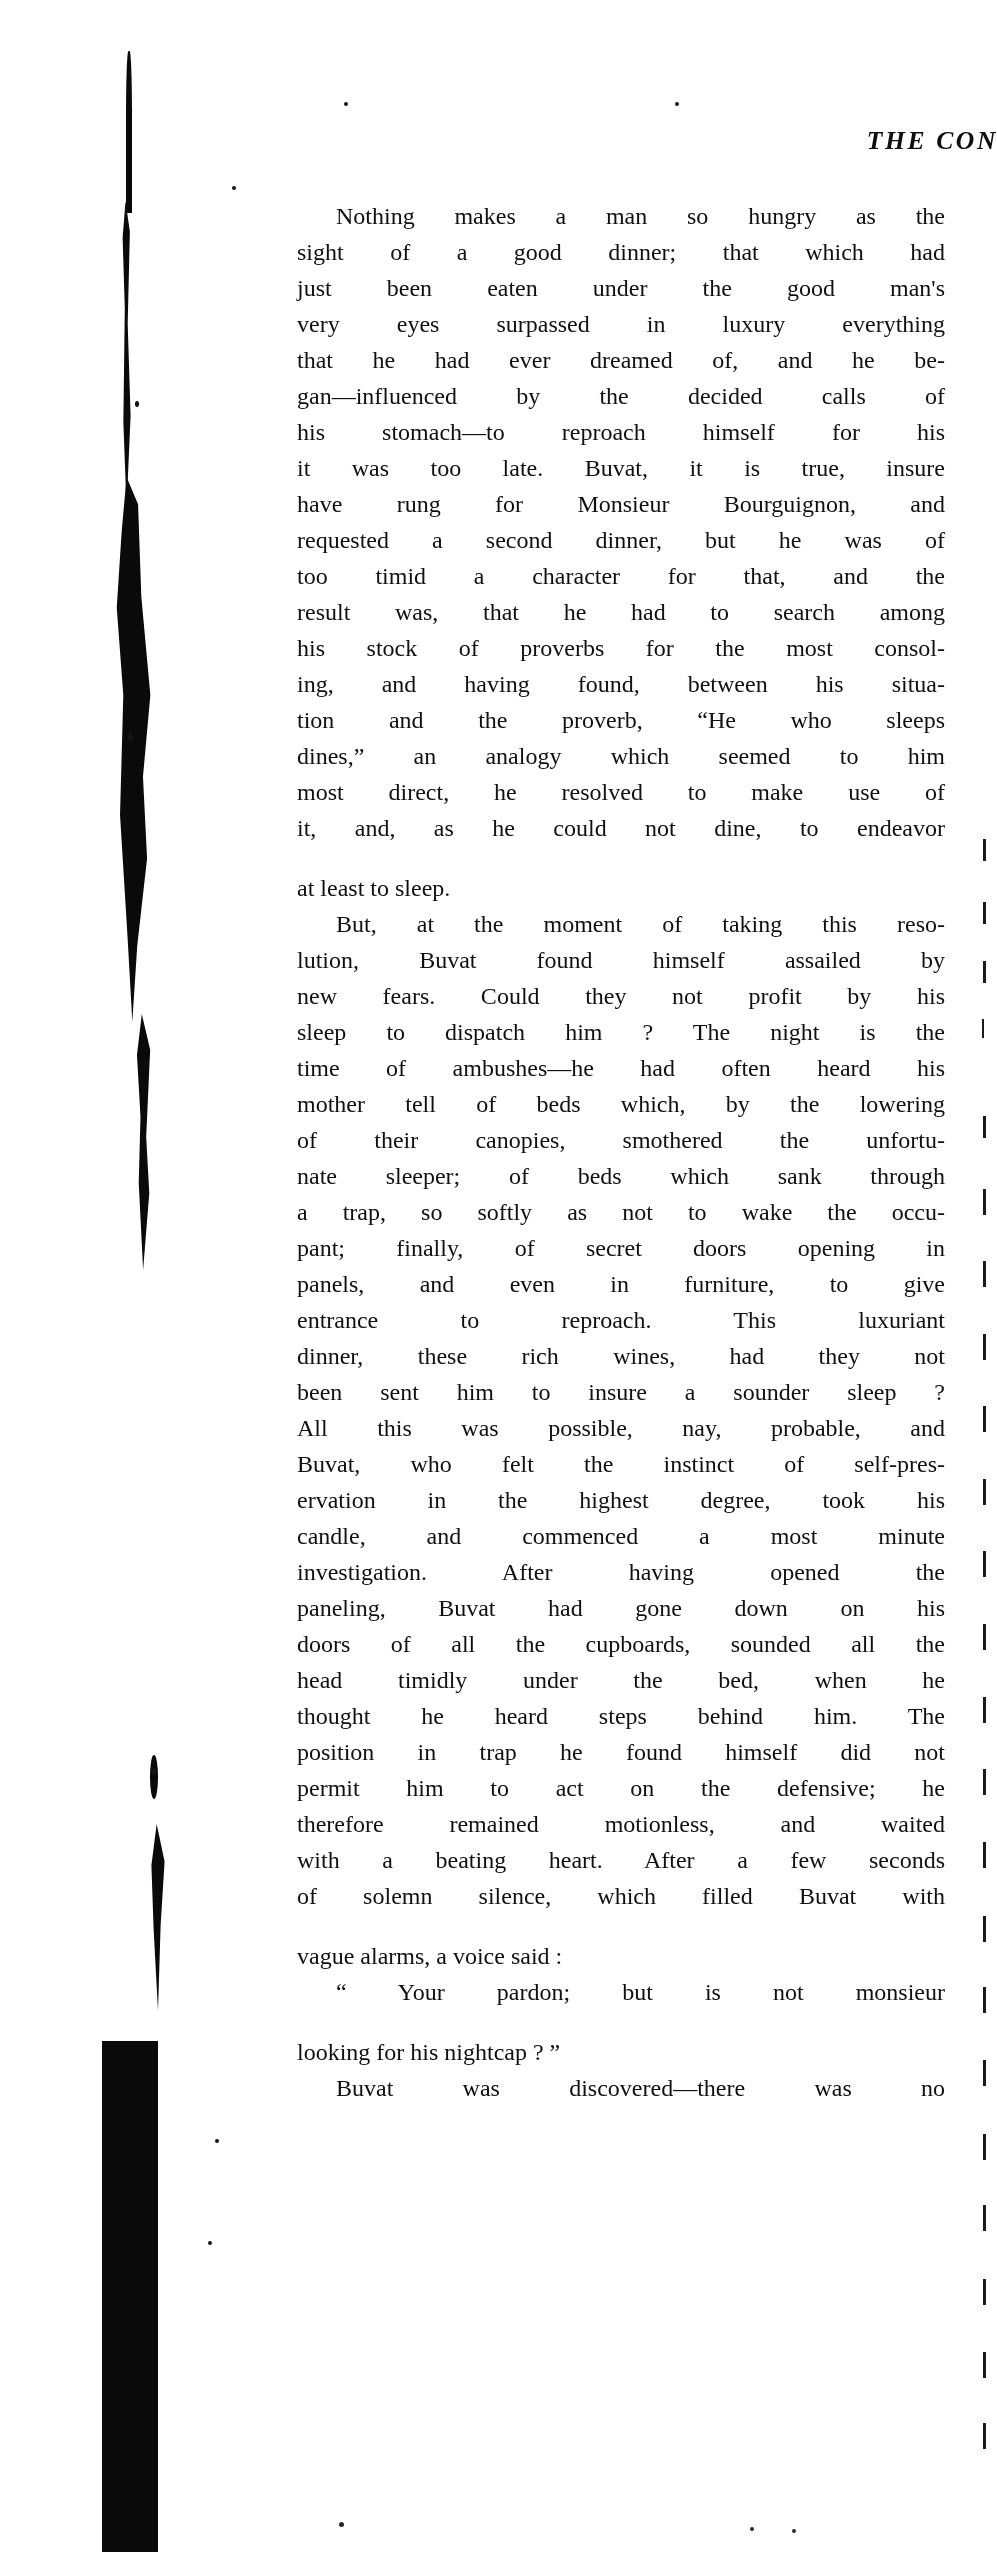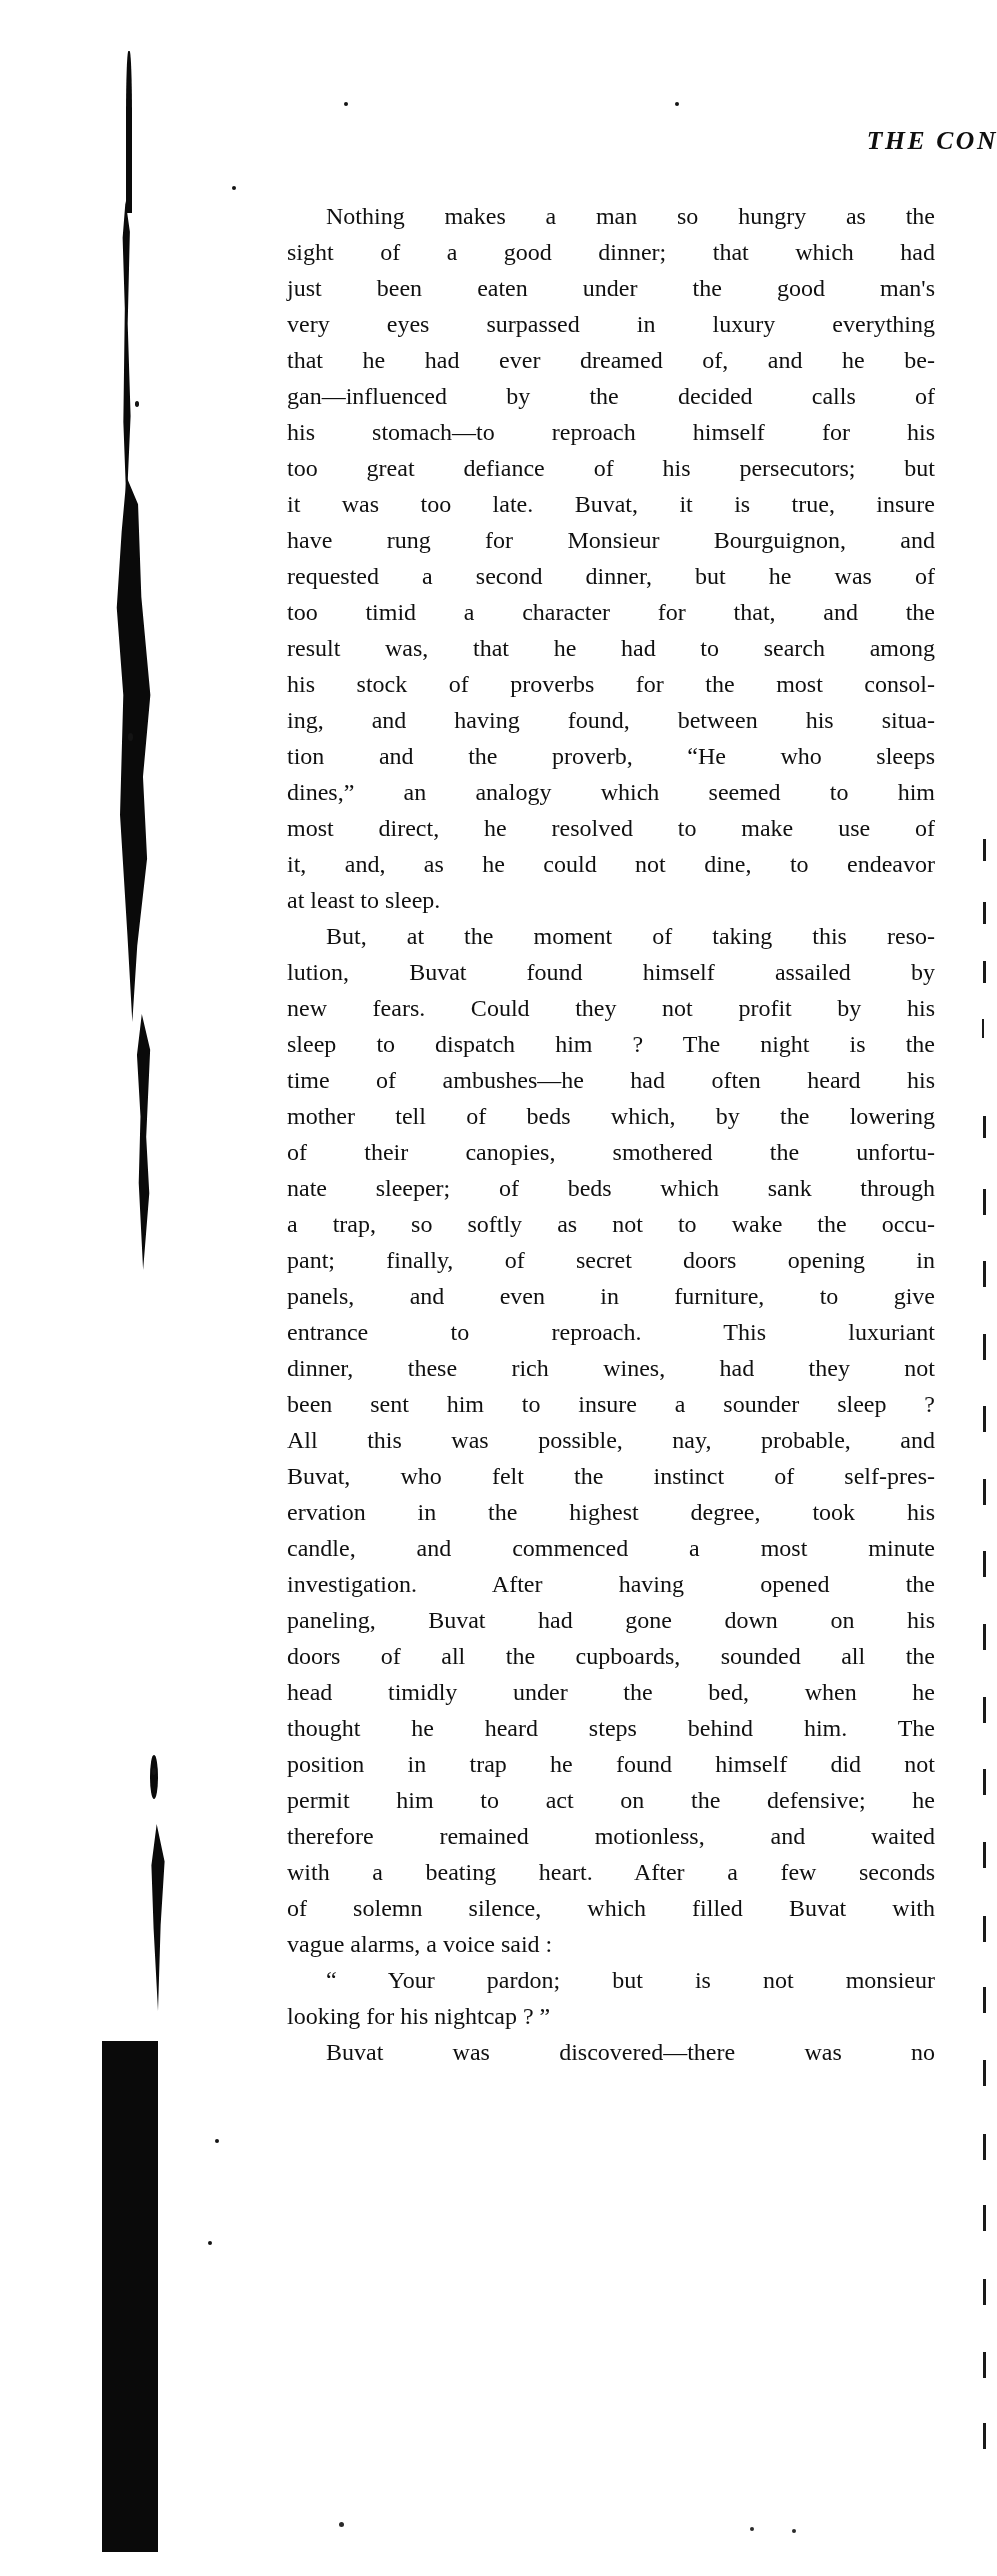--- a/index.html
+++ b/index.html
@@ -95,21 +95,21 @@
     font-size: 25.6px;
     letter-spacing: 2.6px;
     color: #0f0f0f;
     white-space: nowrap;
     overflow: hidden;
   }
 
   
   .column {
     position: absolute;
-    left: 248px;
+    left: 258px;
     top: 198px;
     width: 687px;
     color: #101010;
     font-size: 24px;
     line-height: 36px;
     text-align: justify;
   }
   .column p {
     margin: 0;
     text-indent: 39px;
@@ -122,20 +122,21 @@
   }
   
   .column p .ln.j {
     text-align: justify;
     text-align-last: justify;
     white-space: normal;
   }
   .column p .ln.last {
     text-align: left;
     text-align-last: left;
+    margin-top: 24px;
   }
   .indent {
     display: inline-block;
     width: 39px;
   }
 
   
   .edge-mark {
     position: absolute;
     background: #1a1a1a;
@@ -204,21 +205,20 @@
   <div class="column">
 
     <p id="para-1">
       <span class="ln j"><span class="indent"></span>Nothing makes a man so hungry as the</span>
       <span class="ln j">sight of a good dinner; that which had</span>
       <span class="ln j">just been eaten under the good man's</span>
       <span class="ln j">very eyes surpassed in luxury everything</span>
       <span class="ln j">that he had ever dreamed of, and he be-</span>
       <span class="ln j">gan—influenced by the decided calls of</span>
       <span class="ln j">his stomach—to reproach himself for his</span>
-      <span class="ln j">too great defiance of his persecutors; but</span>
       <span class="ln j">it was too late.  Buvat, it is true, insure</span>
       <span class="ln j">have rung for Monsieur Bourguignon, and</span>
       <span class="ln j">requested a second dinner, but he was of</span>
       <span class="ln j">too timid a character for that, and the</span>
       <span class="ln j">result was, that he had to search among</span>
       <span class="ln j">his stock of proverbs for the most consol-</span>
       <span class="ln j">ing, and having found, between his situa-</span>
       <span class="ln j">tion and the proverb, “He who sleeps</span>
       <span class="ln j">dines,” an analogy which seemed to him</span>
       <span class="ln j">most direct, he resolved to make use of</span>

